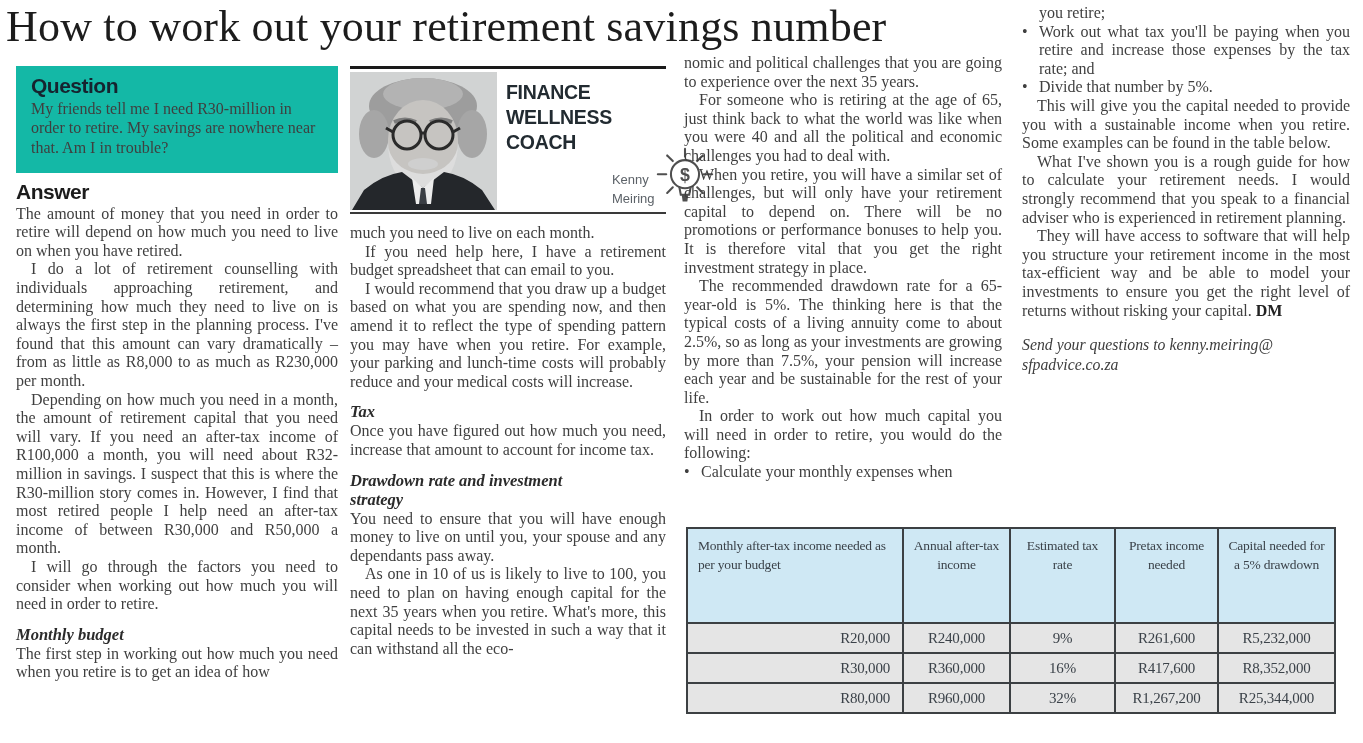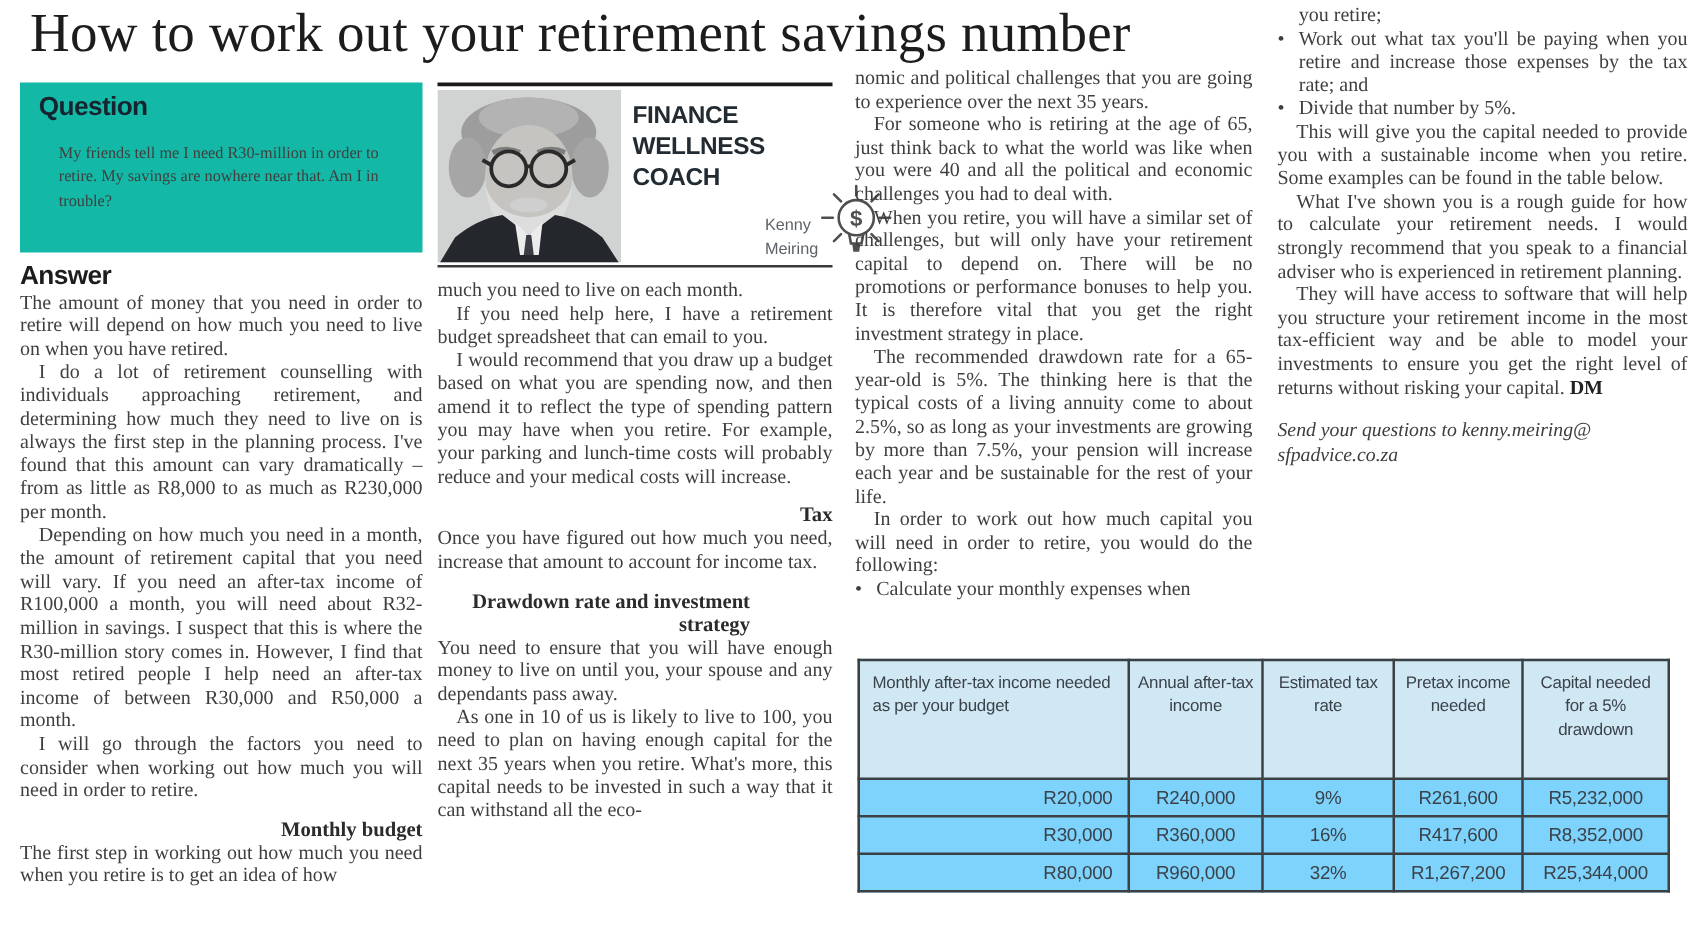--- a/index.html
+++ b/index.html
@@ -3,46 +3,46 @@
 <meta charset="utf-8">
 <style>
   html,body{margin:0;padding:0;}
   body{
     width:1363px;height:743px;position:relative;overflow:hidden;
     background:#ffffff;
     font-family:"Liberation Serif", serif;
     color:#3f3f3f;
   }
   .headline{
-    position:absolute;left:24px;top:2px;margin:0;
+    position:absolute;left:6px;top:2px;margin:0;
     font-family:"Liberation Serif", serif;
     font-size:44px;line-height:50px;font-weight:500;
     color:#1c1c1c;letter-spacing:0.2px;white-space:nowrap;
   }
   .col{position:absolute;font-size:16px;line-height:18.6px;text-align:justify;}
   .col1{left:16px;top:66px;width:322px;}
   .col2{left:350px;top:66px;width:316px;}
   .col3{left:684px;top:54px;width:318px;}
   .col4{left:1022px;top:4px;width:328px;}
   p.para{margin:0;}
   p.indent{text-indent:15px;}
   .subhead{
     font-weight:700;font-size:16.5px;line-height:19px;
-    margin:11px 0 1px;color:#2b2b2b;text-align:right;
+    margin:11px 0 1px;color:#2b2b2b;text-align:left;font-style:italic;
   }
   
   .qbox{
     background:#14b8a6;padding:11px 15px 16px;margin-bottom:10px;text-align:left;
   }
   .qbox-title,.answer-title{
     font-family:"Liberation Sans", sans-serif;font-weight:700;
     font-size:21px;letter-spacing:-0.5px;color:#16242f;margin:0 0 3px;
   }
   .answer-title{color:#1c1c1c;margin:8px 0 3px;}
-  .qbox-body{margin:16px;font-size:13px;line-height:19.5px;}
+  .qbox-body{margin:0;font-size:16px;line-height:19.5px;}
   
   .byline{
     border-top:3px solid #1a1a1a;border-bottom:2px solid #3a3a3a;
     height:148px;display:flex;gap:9px;margin-bottom:10px;
     padding:3px 0 4px;box-sizing:border-box;background:#ffffff;
   }
   .photo{width:147px;height:138px;flex:none;}
   .photo svg{width:100%;height:100%;display:block;}
   .byline-right{flex:1;display:flex;flex-direction:row;padding-top:8px;}
   .byline-label{
@@ -62,22 +62,22 @@
   .bullet-text{flex:1;text-align:justify;}
   .cont{padding-left:17px;text-align:left;}
   
   .contact{font-style:italic;margin-top:15px;text-align:left;font-size:15.8px;line-height:19.4px;color:#3d3d3d;}
   .contact .line{display:block;}
   .dm{font-weight:700;color:#222;margin-left:4px;}
   
   .retire-table{
     position:absolute;left:686px;top:527px;width:648px;
     border-collapse:collapse;table-layout:fixed;
-    font-family:Liberation Sans, sans-serif;color:#3b4249;
-    background:#7dd3fc;
+    font-family:Liberation Serif, serif;color:#3b4249;
+    background:#e5e5e5;
   }
   .retire-table th,.retire-table td{border:2px solid #3c4043;letter-spacing:-0.2px;}
   .retire-table th{
     background:#cfe8f4;font-weight:400;font-size:13.5px;line-height:19px;
     vertical-align:top;padding:7px 5px 8px;text-align:center;height:78px;
   }
   .retire-table th.first{text-align:left;padding-left:10px;}
   .retire-table td{
     height:28px;font-size:15px;text-align:center;vertical-align:middle;padding:0 4px;
   }

